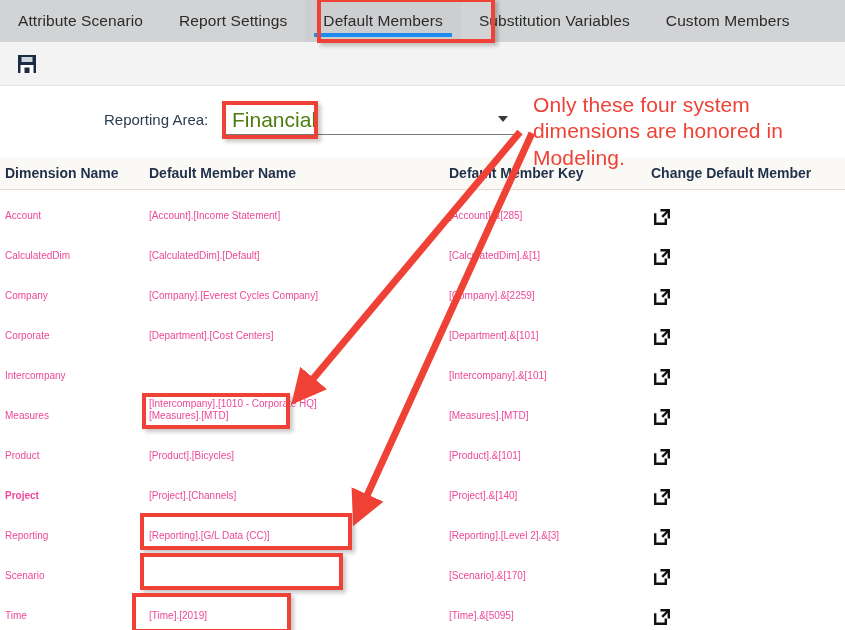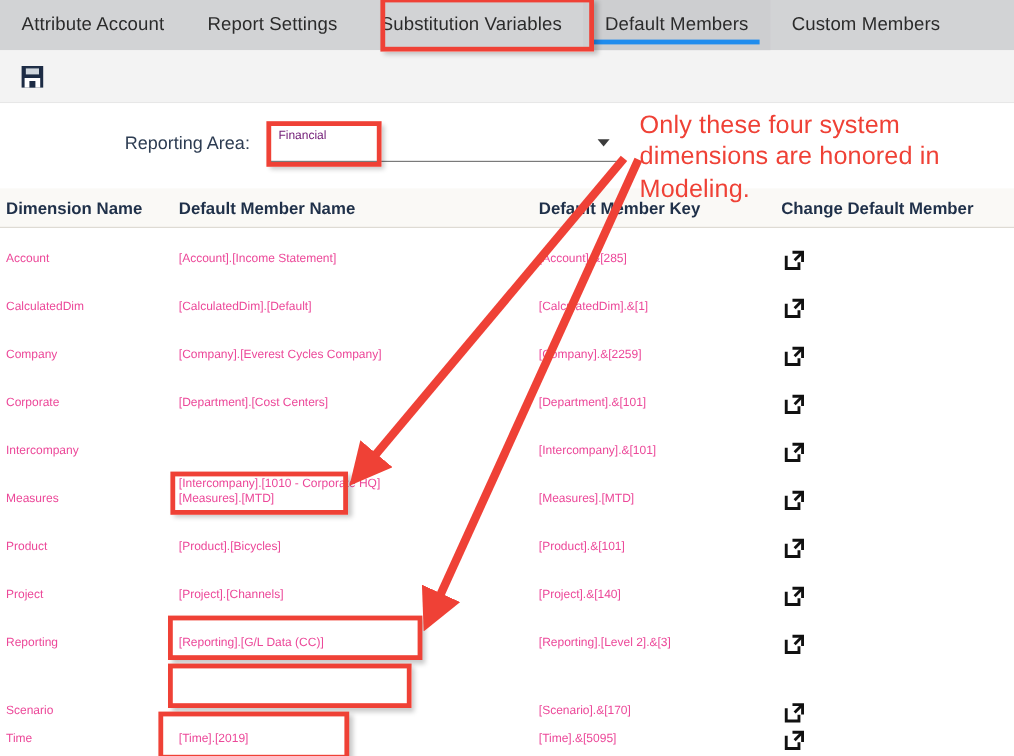--- a/index.html
+++ b/index.html
@@ -61,21 +61,21 @@
   .ra-label{
     position:absolute;left:104px;top:111px;
     font-size:15px;color:#2d3c52;
     white-space:nowrap;
   }
   .ra-select-wrap{
     position:absolute;left:224px;top:105px;width:292px;height:30px;
   }
   .ra-value{
     position:absolute;left:8px;top:3px;
-    font-size:10px;color:#701a75;
+    font-size:21px;color:#4d7c0f;
   }
   .ra-line{
     position:absolute;left:0;bottom:0;width:292px;height:1px;
     background:#7a7a7a;
   }
   .ra-caret{
     position:absolute;right:8px;top:11px;
     width:0;height:0;
     border-left:5px solid transparent;
     border-right:5px solid transparent;
@@ -133,31 +133,31 @@
   }
   svg.arrows{position:absolute;left:0;top:0;width:845px;height:630px;}
 </style>
 </head>
 <body>
 
 <div id="app">
 
   <div class="tabbar">
     <div class="tab">
-      <span>Attribute Account</span>
+      <span>Attribute Scenario</span>
     </div>
     <div class="tab">
       <span>Report Settings</span>
-    </div>
-    <div class="tab">
-      <span>Substitution Variables</span>
     </div>
     <div class="tab active">
       <span>Default Members</span>
       <span class="underline"></span>
+    </div>
+    <div class="tab">
+      <span>Substitution Variables</span>
     </div>
     <div class="tab">
       <span>Custom Members</span>
     </div>
   </div>
 
   <div class="toolbar">
     <div class="save-btn" title="Save">
       <svg width="22" height="22" viewBox="0 0 22 22">
         <rect x="2" y="2" width="18" height="18" fill="#1c2b44"></rect>
@@ -248,40 +248,40 @@
           <span class="cell" style="left: 5px;">Product</span>
           <span class="cell" style="left: 149px;">[Product].[Bicycles]</span>
           <span class="cell" style="left: 449px;">[Product].&amp;[101]</span>
           <span class="linkicon"><svg width="18" height="18" viewBox="0 0 18 18">
               <path d="M2.2,5.2 L2.2,15.8 L12.8,15.8 L12.8,10.6" fill="none" stroke="#111" stroke-width="2.4"></path>
               <path d="M7.4,2.2 L15.8,2.2 L15.8,10.4" fill="none" stroke="#111" stroke-width="2.4"></path>
               <path d="M15.5,2.5 L9.2,8.8" fill="none" stroke="#111" stroke-width="2.4"></path>
             </svg></span>
         </div>
         <div class="row" style="top: 323px;">
-          <span class="cell" style="left: 5px;">Project</span>
+          <span class="cell" style="left: 5px; font-weight: bold;">Project</span>
           <span class="cell" style="left: 149px;">[Project].[Channels]</span>
           <span class="cell" style="left: 449px;">[Project].&amp;[140]</span>
           <span class="linkicon"><svg width="18" height="18" viewBox="0 0 18 18">
               <path d="M2.2,5.2 L2.2,15.8 L12.8,15.8 L12.8,10.6" fill="none" stroke="#111" stroke-width="2.4"></path>
               <path d="M7.4,2.2 L15.8,2.2 L15.8,10.4" fill="none" stroke="#111" stroke-width="2.4"></path>
               <path d="M15.5,2.5 L9.2,8.8" fill="none" stroke="#111" stroke-width="2.4"></path>
             </svg></span>
         </div>
         <div class="row" style="top: 363px;">
           <span class="cell" style="left: 5px;">Reporting</span>
           <span class="cell" style="left: 149px;">[Reporting].[G/L Data (CC)]</span>
           <span class="cell" style="left: 449px;">[Reporting].[Level 2].&amp;[3]</span>
           <span class="linkicon"><svg width="18" height="18" viewBox="0 0 18 18">
               <path d="M2.2,5.2 L2.2,15.8 L12.8,15.8 L12.8,10.6" fill="none" stroke="#111" stroke-width="2.4"></path>
               <path d="M7.4,2.2 L15.8,2.2 L15.8,10.4" fill="none" stroke="#111" stroke-width="2.4"></path>
               <path d="M15.5,2.5 L9.2,8.8" fill="none" stroke="#111" stroke-width="2.4"></path>
             </svg></span>
         </div>
-        <div class="row" style="top: 420px;">
+        <div class="row" style="top: 403px;">
           <span class="cell" style="left: 5px;">Scenario</span>
           <span class="cell" style="left: 449px;">[Scenario].&amp;[170]</span>
           <span class="linkicon"><svg width="18" height="18" viewBox="0 0 18 18">
               <path d="M2.2,5.2 L2.2,15.8 L12.8,15.8 L12.8,10.6" fill="none" stroke="#111" stroke-width="2.4"></path>
               <path d="M7.4,2.2 L15.8,2.2 L15.8,10.4" fill="none" stroke="#111" stroke-width="2.4"></path>
               <path d="M15.5,2.5 L9.2,8.8" fill="none" stroke="#111" stroke-width="2.4"></path>
             </svg></span>
         </div>
         <div class="row" style="top: 443px;">
           <span class="cell" style="left: 5px;">Time</span>

